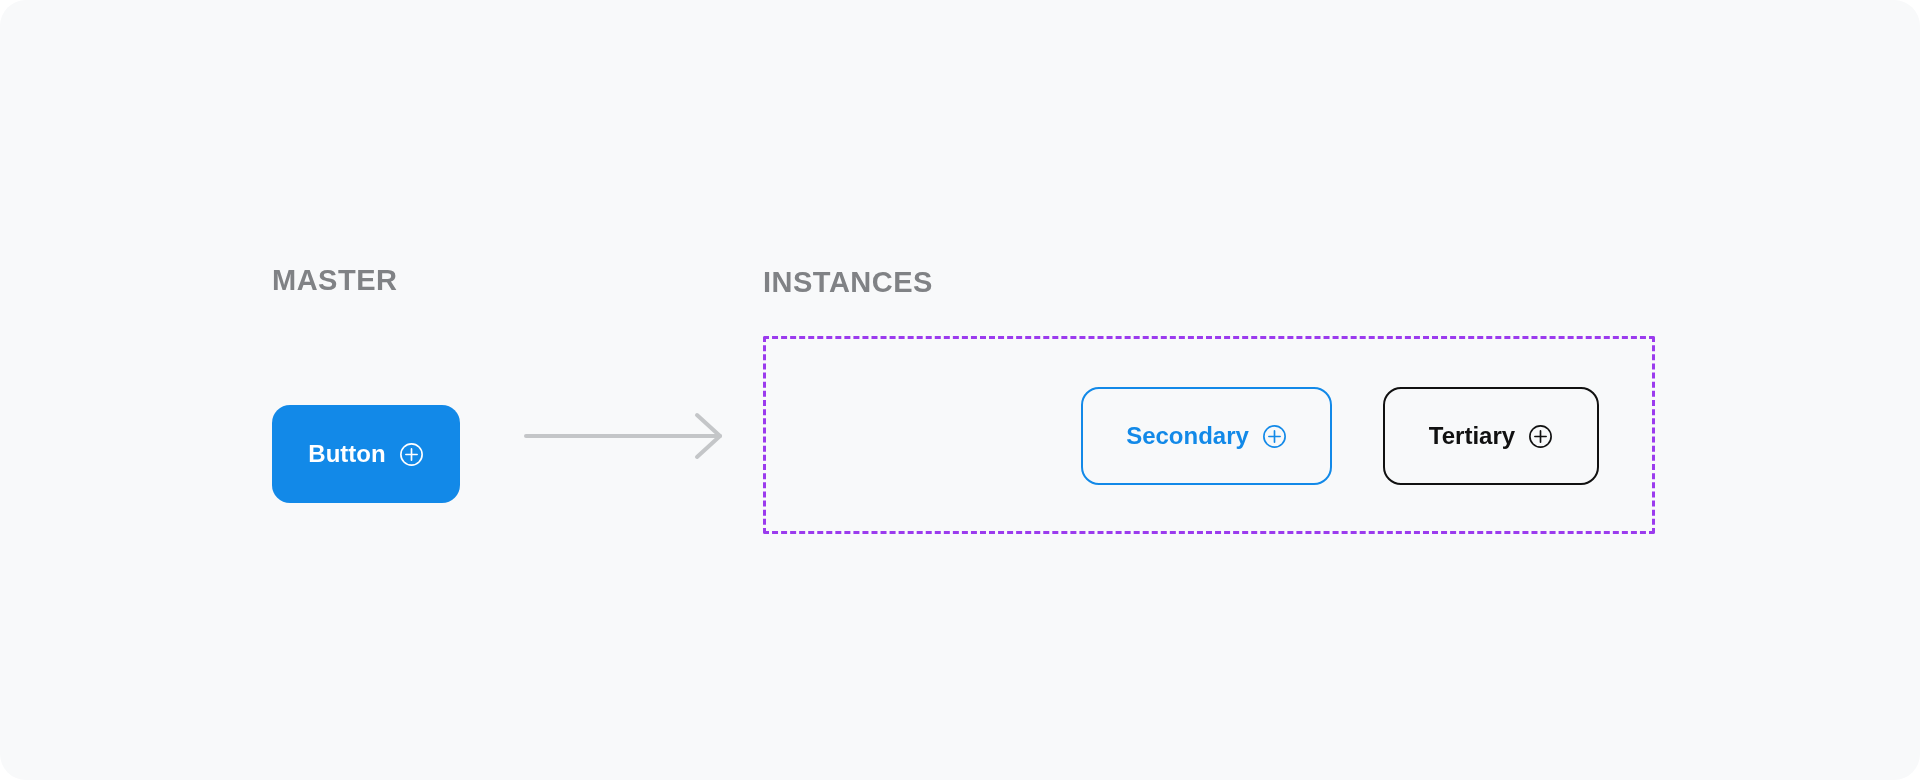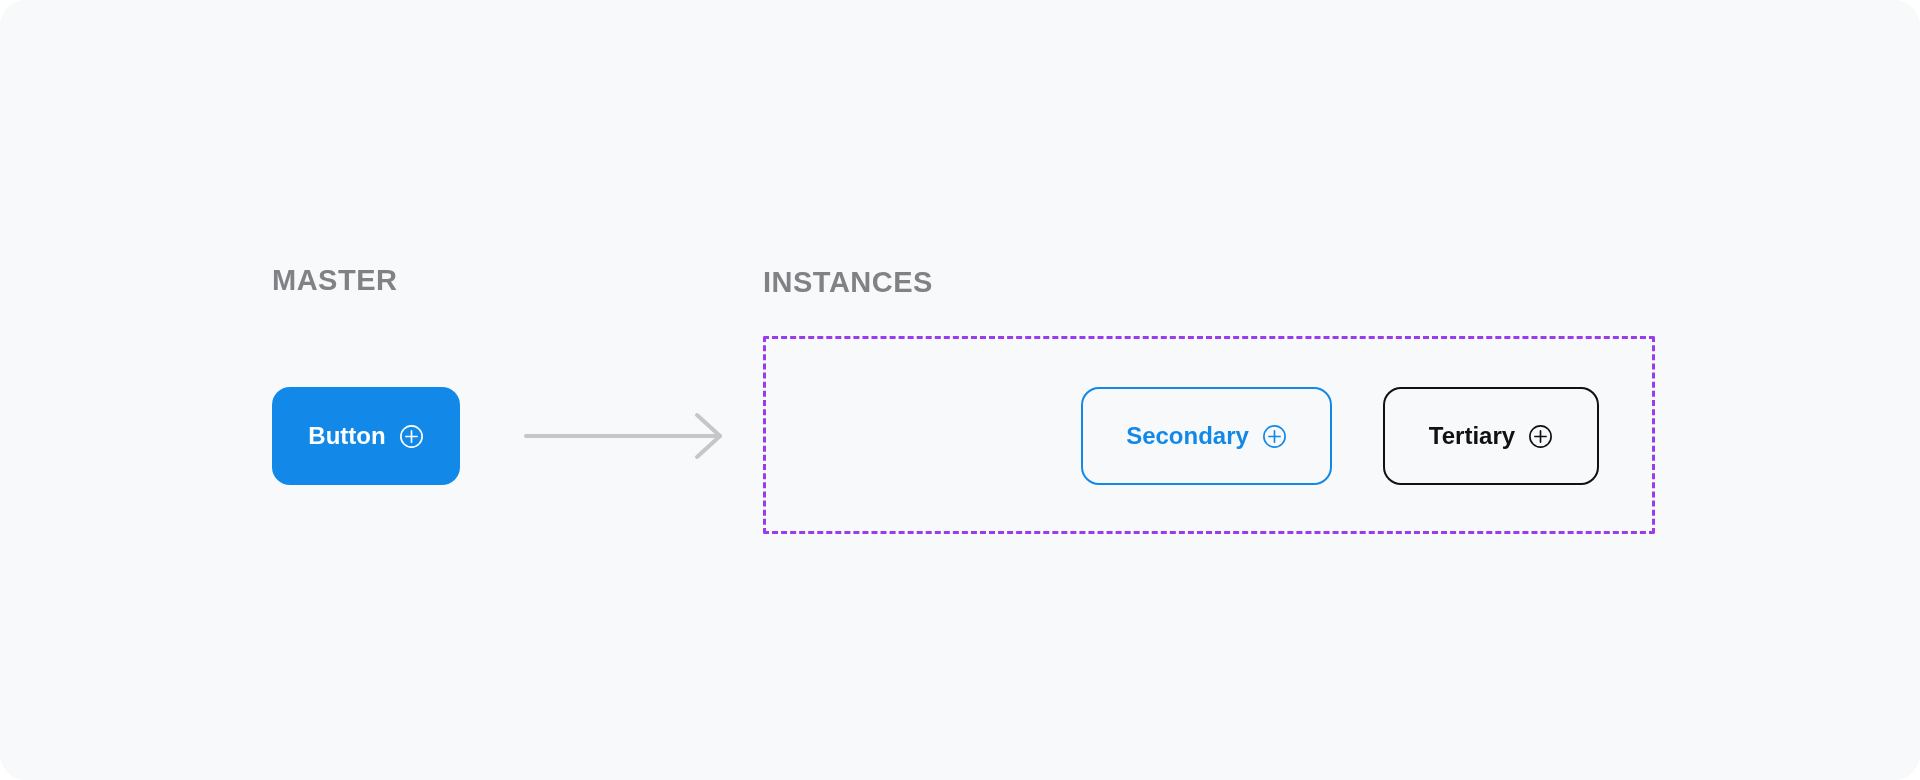--- a/index.html
+++ b/index.html
@@ -50,21 +50,21 @@
     user-select: none;
     white-space: nowrap;
   }
   .btn .btn-label { display: inline-block; }
   .btn .btn-icon  { display: inline-flex; align-items: center; justify-content: center; }
   .btn .btn-icon svg { display: block; }
 
   
   .btn-master {
     left: 272px;
-    top: 387px;
+    top: 405px;
     width: 188px;
     height: 98px;
     background: #1289e8;
     color: #ffffff;
     border: none;
   }
 
   
   .btn-primary {
     left: 813px;

